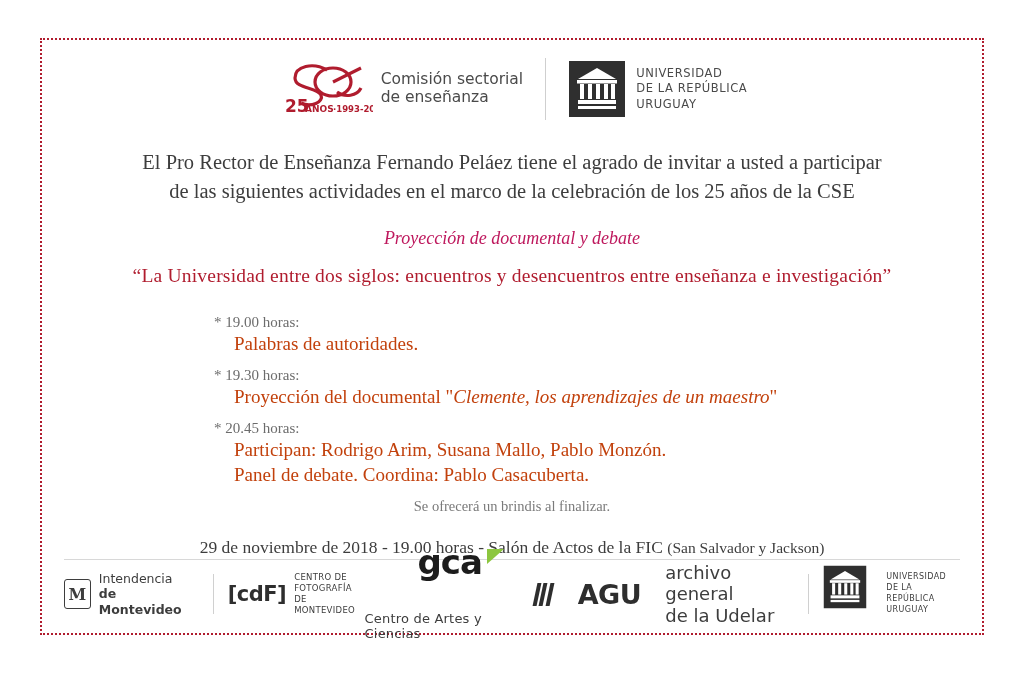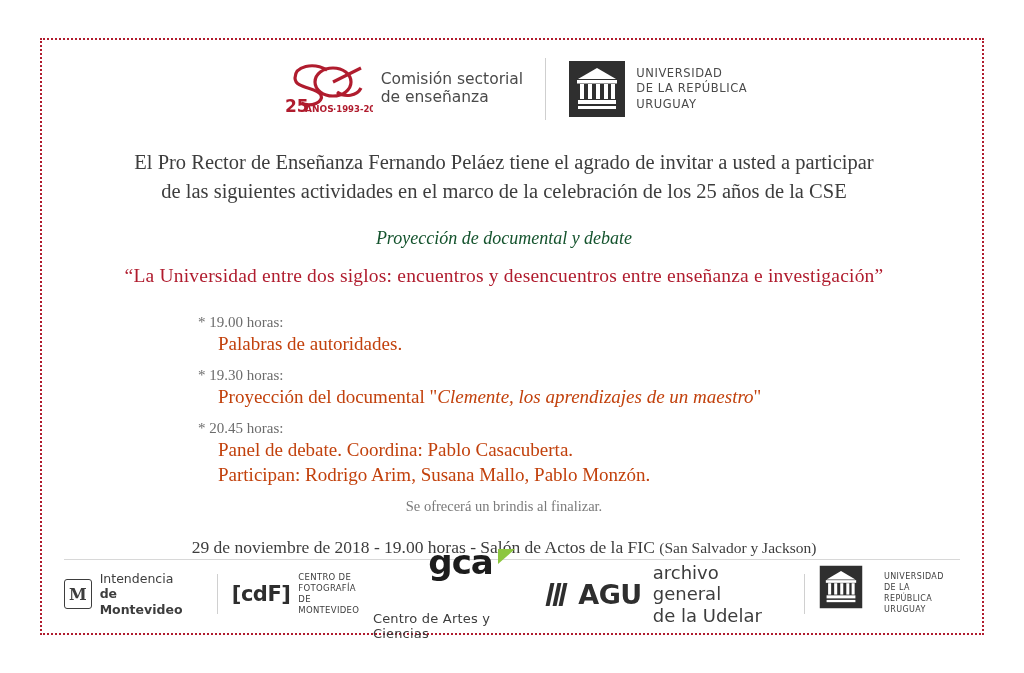--- a/index.html
+++ b/index.html
@@ -78,36 +78,36 @@
     font-size: 11.5px;
     letter-spacing: 0.6px;
     line-height: 1.35;
     color: #4a4a4a;
   }
 
   
   .content {
     position: absolute;
     top: 108px;
-    left: 14px;
+    left: 30px;
     right: 30px;
     text-align: center;
   }
 
   .intro {
     font-size: 20.5px;
     line-height: 1.42;
     color: #3d3d3d;
     margin: 0 10px;
   }
 
   .subtitle {
     font-style: italic;
     font-size: 18px;
-    color: #14532d;
+    color: #be185d;
     margin-top: 22px;
   }
 
   .doc-title {
     font-size: 19.5px;
     color: #b01c2e;
     margin-top: 16px;
     letter-spacing: 0.2px;
   }
 
@@ -228,21 +228,21 @@
     border-bottom: 15px solid transparent;
   }
   .gca-sub {
     font-family: "DejaVu Sans", sans-serif;
     font-size: 13px;
     color: #3d3d3d;
     margin-top: 17px;
     letter-spacing: 0.2px;
   }
 
-  .agu { gap: 11px; }
+  .agu { gap: 24px; }
   .agu-bars { display: flex; gap: 2.5px; margin-right: 2px; }
   .agu-bars i {
     display: block;
     width: 4px; height: 23px;
     background: #2e2e2e;
     transform: skewX(-12deg);
   }
   .agu-mark {
     font-family: "DejaVu Sans", sans-serif;
     font-weight: bold;
@@ -337,22 +337,22 @@
         <div class="sched-desc"><span>Palabras de autoridades.</span></div>
       </div>
 
       <div class="sched-item">
         <div class="sched-time">* 19.30 horas:</div>
         <div class="sched-desc"><span>Proyección del documental "</span><span class="it">Clemente, los aprendizajes de un maestro</span><span>"</span></div>
       </div>
 
       <div class="sched-item">
         <div class="sched-time">* 20.45 horas:</div>
+        <div class="sched-desc"><span>Participan: Rodrigo Arim, Susana Mallo, Pablo Monzón.</span></div>
         <div class="sched-desc"><span>Panel de debate. Coordina: Pablo Casacuberta.</span></div>
-        <div class="sched-desc"><span>Participan: Rodrigo Arim, Susana Mallo, Pablo Monzón.</span></div>
       </div>
 
     </div>
 
     <div class="brindis">Se ofrecerá un brindis al finalizar.</div>
 
     <div class="when"><span>29 de noviembre de 2018 - 19.00 horas  -  Salón de Actos de la FIC </span><span class="venue-small">(San Salvador y Jackson)</span></div>
 
   </div>
 

